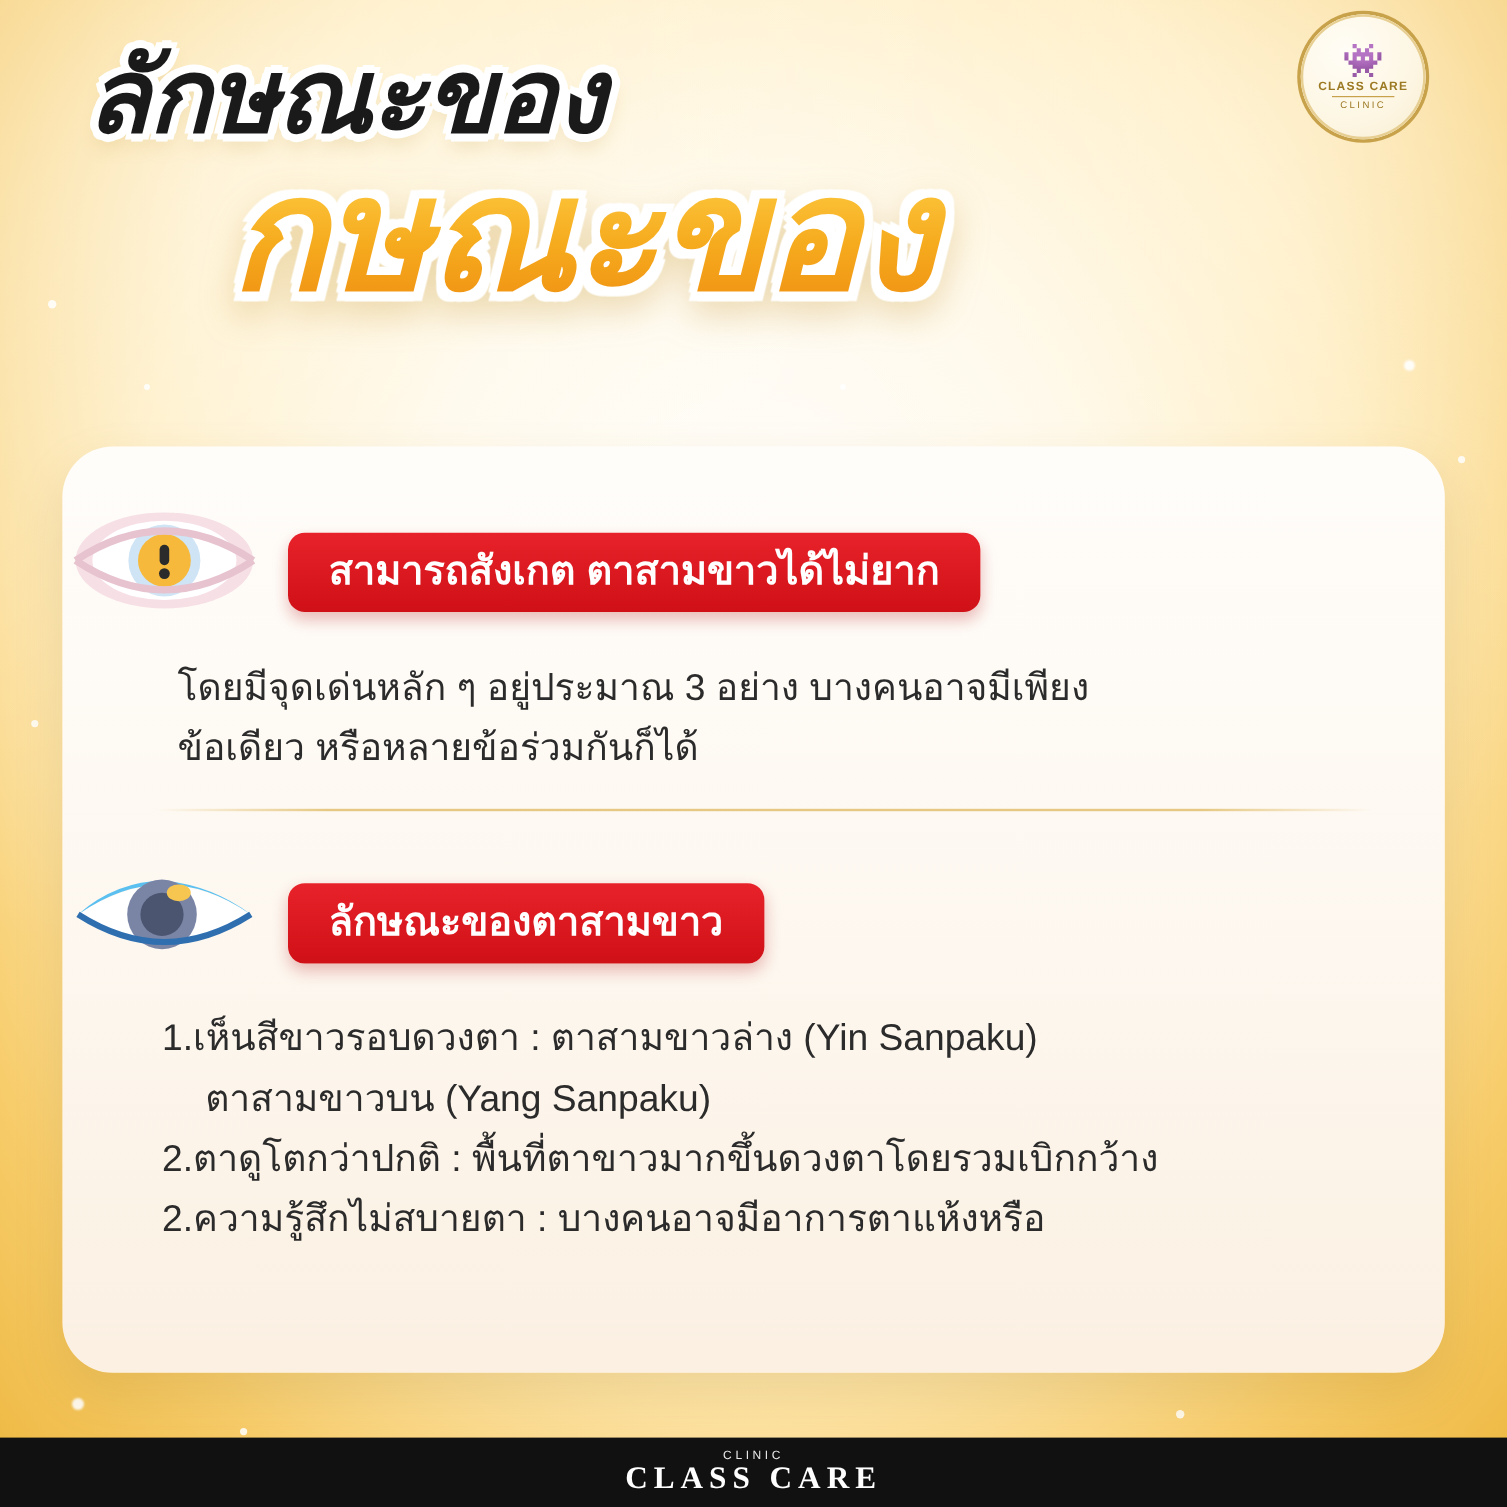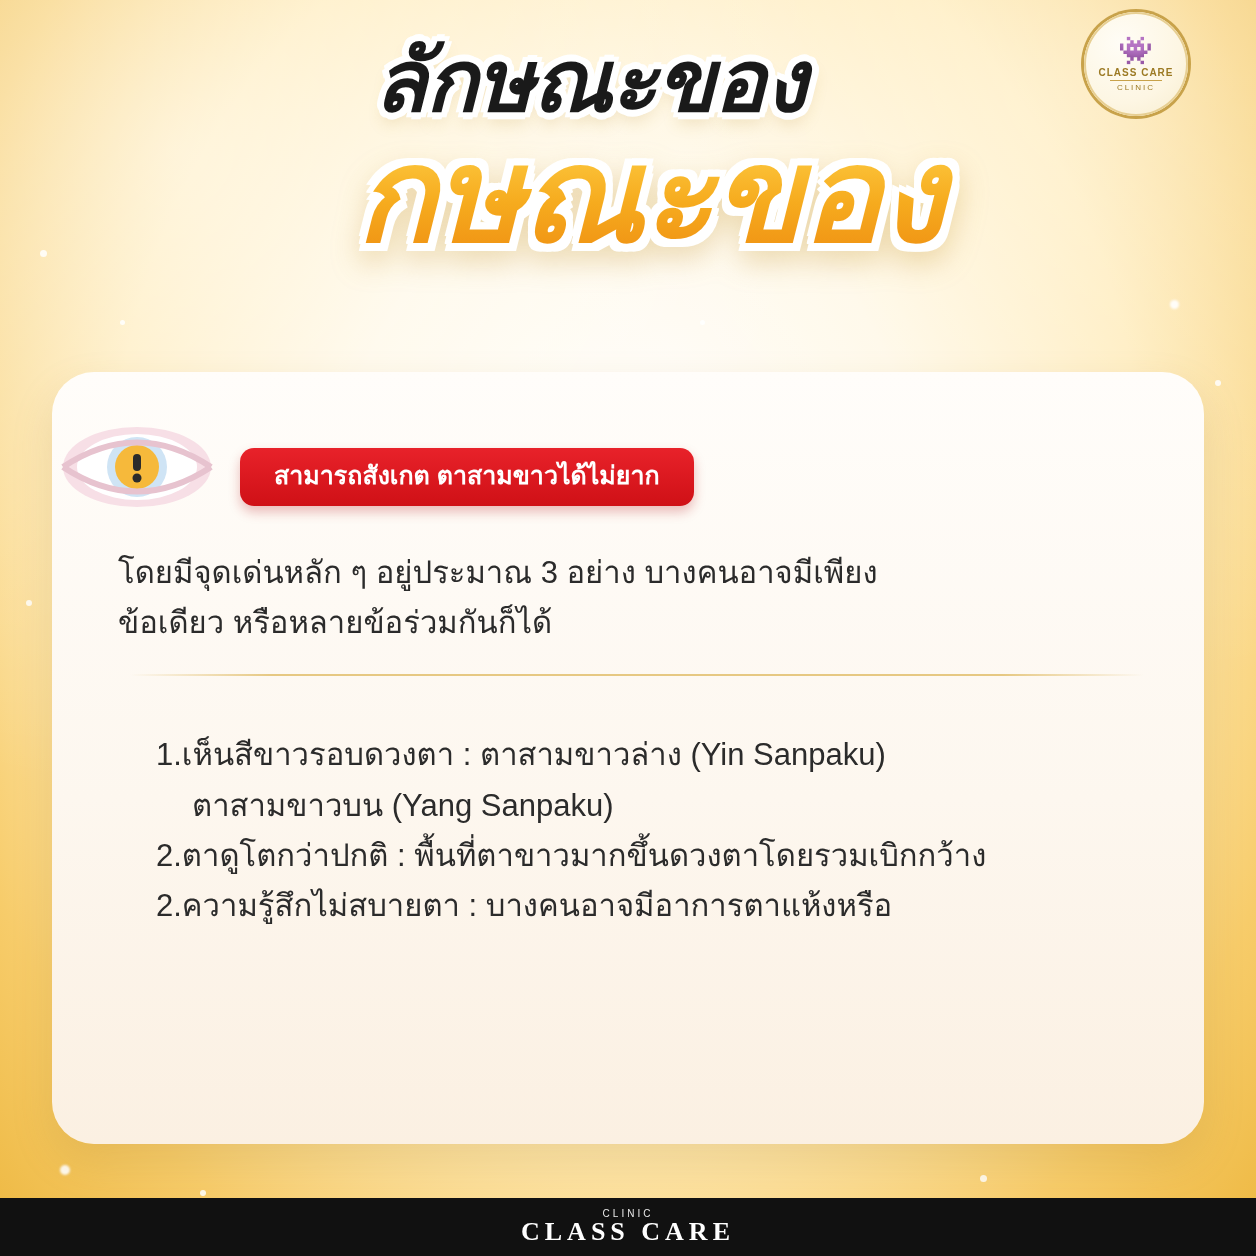--- a/index.html
+++ b/index.html
@@ -68,23 +68,22 @@
   #logo .l2 {
     font-size: 8px;
     letter-spacing: 2px;
     color: #9c7a24;
   }
 
   
   #headline {
     position: absolute;
     top: 38px;
-    left: 60px;
+    left: 72px;
     width: 1060px;
-    text-align: center;
   }
   .head-line1, .head-line2 {
     font-weight: 900;
     font-style: italic;
     line-height: 1.0;
     letter-spacing: -1px;
   }
   .head-line1 {
     font-size: 86px;
     color: #1a1a1a;
@@ -132,49 +131,49 @@
   .eye-icon {
     width: 170px;
     min-width: 170px;
     display: flex;
     justify-content: center;
     align-items: center;
   }
   .badge {
     display: inline-block;
     color: #fff;
-    font-size: 25px;
+    font-size: 33px;
     font-weight: 700;
     padding: 14px 34px 16px 34px;
     border-radius: 14px 14px 14px 14px;
     background: linear-gradient(180deg, #e8222a 0%, #cf1016 100%);
     box-shadow: 0 6px 12px rgba(180,20,25,0.28);
     line-height: 1.1;
     white-space: nowrap;
     margin-top: 20px;
   }
   .badge.wide { border-radius: 14px; }
 
   .body-text {
     font-size: 31px;
     color: #2b2b2b;
     line-height: 1.62;
-    padding-left: 66px;
+    padding-left: 96px;
     padding-right: 60px;
   }
   .body-text div { white-space: nowrap; }
 
   .divider {
     height: 2px;
     margin: 26px 60px 0 78px;
     background: linear-gradient(90deg, rgba(226,195,120,0) 0%, #e6c882 14%, #e6c882 86%, rgba(226,195,120,0) 100%);
   }
 
   .list {
-    padding-left: 104px;
+    padding-left: 83px;
     padding-right: 40px;
     font-size: 31px;
     color: #2b2b2b;
     line-height: 1.62;
   }
   .list .li { white-space: nowrap; }
   .list .cont { padding-left: 36px; white-space: nowrap; }
 
   
   #footer {
@@ -251,20 +250,33 @@
       </div>
       <div class="body-text" style="margin-top:26px;">
         <div>โดยมีจุดเด่นหลัก ๆ อยู่ประมาณ 3 อย่าง บางคนอาจมีเพียง</div>
         <div>ข้อเดียว หรือหลายข้อร่วมกันก็ได้</div>
       </div>
     </div>
 
     <div class="divider"></div>
 
     <div class="section" style="padding-top:28px;">
+      <div class="row-head">
+        <div class="eye-icon">
+          <svg width="160" height="110" viewBox="0 0 160 110">
+            <path d="M8 58 Q80 10 152 58 Q80 104 8 58 Z" fill="#ffffff"></path>
+            <path d="M8 58 Q80 8 152 58 Q120 34 80 30 Q40 30 8 58 Z" fill="#5bc0f0"></path>
+            <circle cx="78" cy="58" r="29" fill="#7a85a6"></circle>
+            <circle cx="78" cy="58" r="18" fill="#4b5570"></circle>
+            <ellipse cx="92" cy="40" rx="10" ry="7" fill="#f6c651"></ellipse>
+            <path d="M8 58 Q80 104 152 58" stroke="#2f6fb0" stroke-width="5" fill="none"></path>
+          </svg>
+        </div>
+        <div class="badge">ลักษณะของตาสามขาว</div>
+      </div>
 
       <div class="list" style="margin-top:26px;">
         <div class="li">1.เห็นสีขาวรอบดวงตา : ตาสามขาวล่าง (Yin Sanpaku)</div>
         <div class="cont">ตาสามขาวบน (Yang Sanpaku)</div>
         <div class="li">2.ตาดูโตกว่าปกติ : พื้นที่ตาขาวมากขึ้นดวงตาโดยรวมเบิกกว้าง</div>
         <div class="li">2.ความรู้สึกไม่สบายตา : บางคนอาจมีอาการตาแห้งหรือ</div>
       </div>
     </div>
   </div>
 

